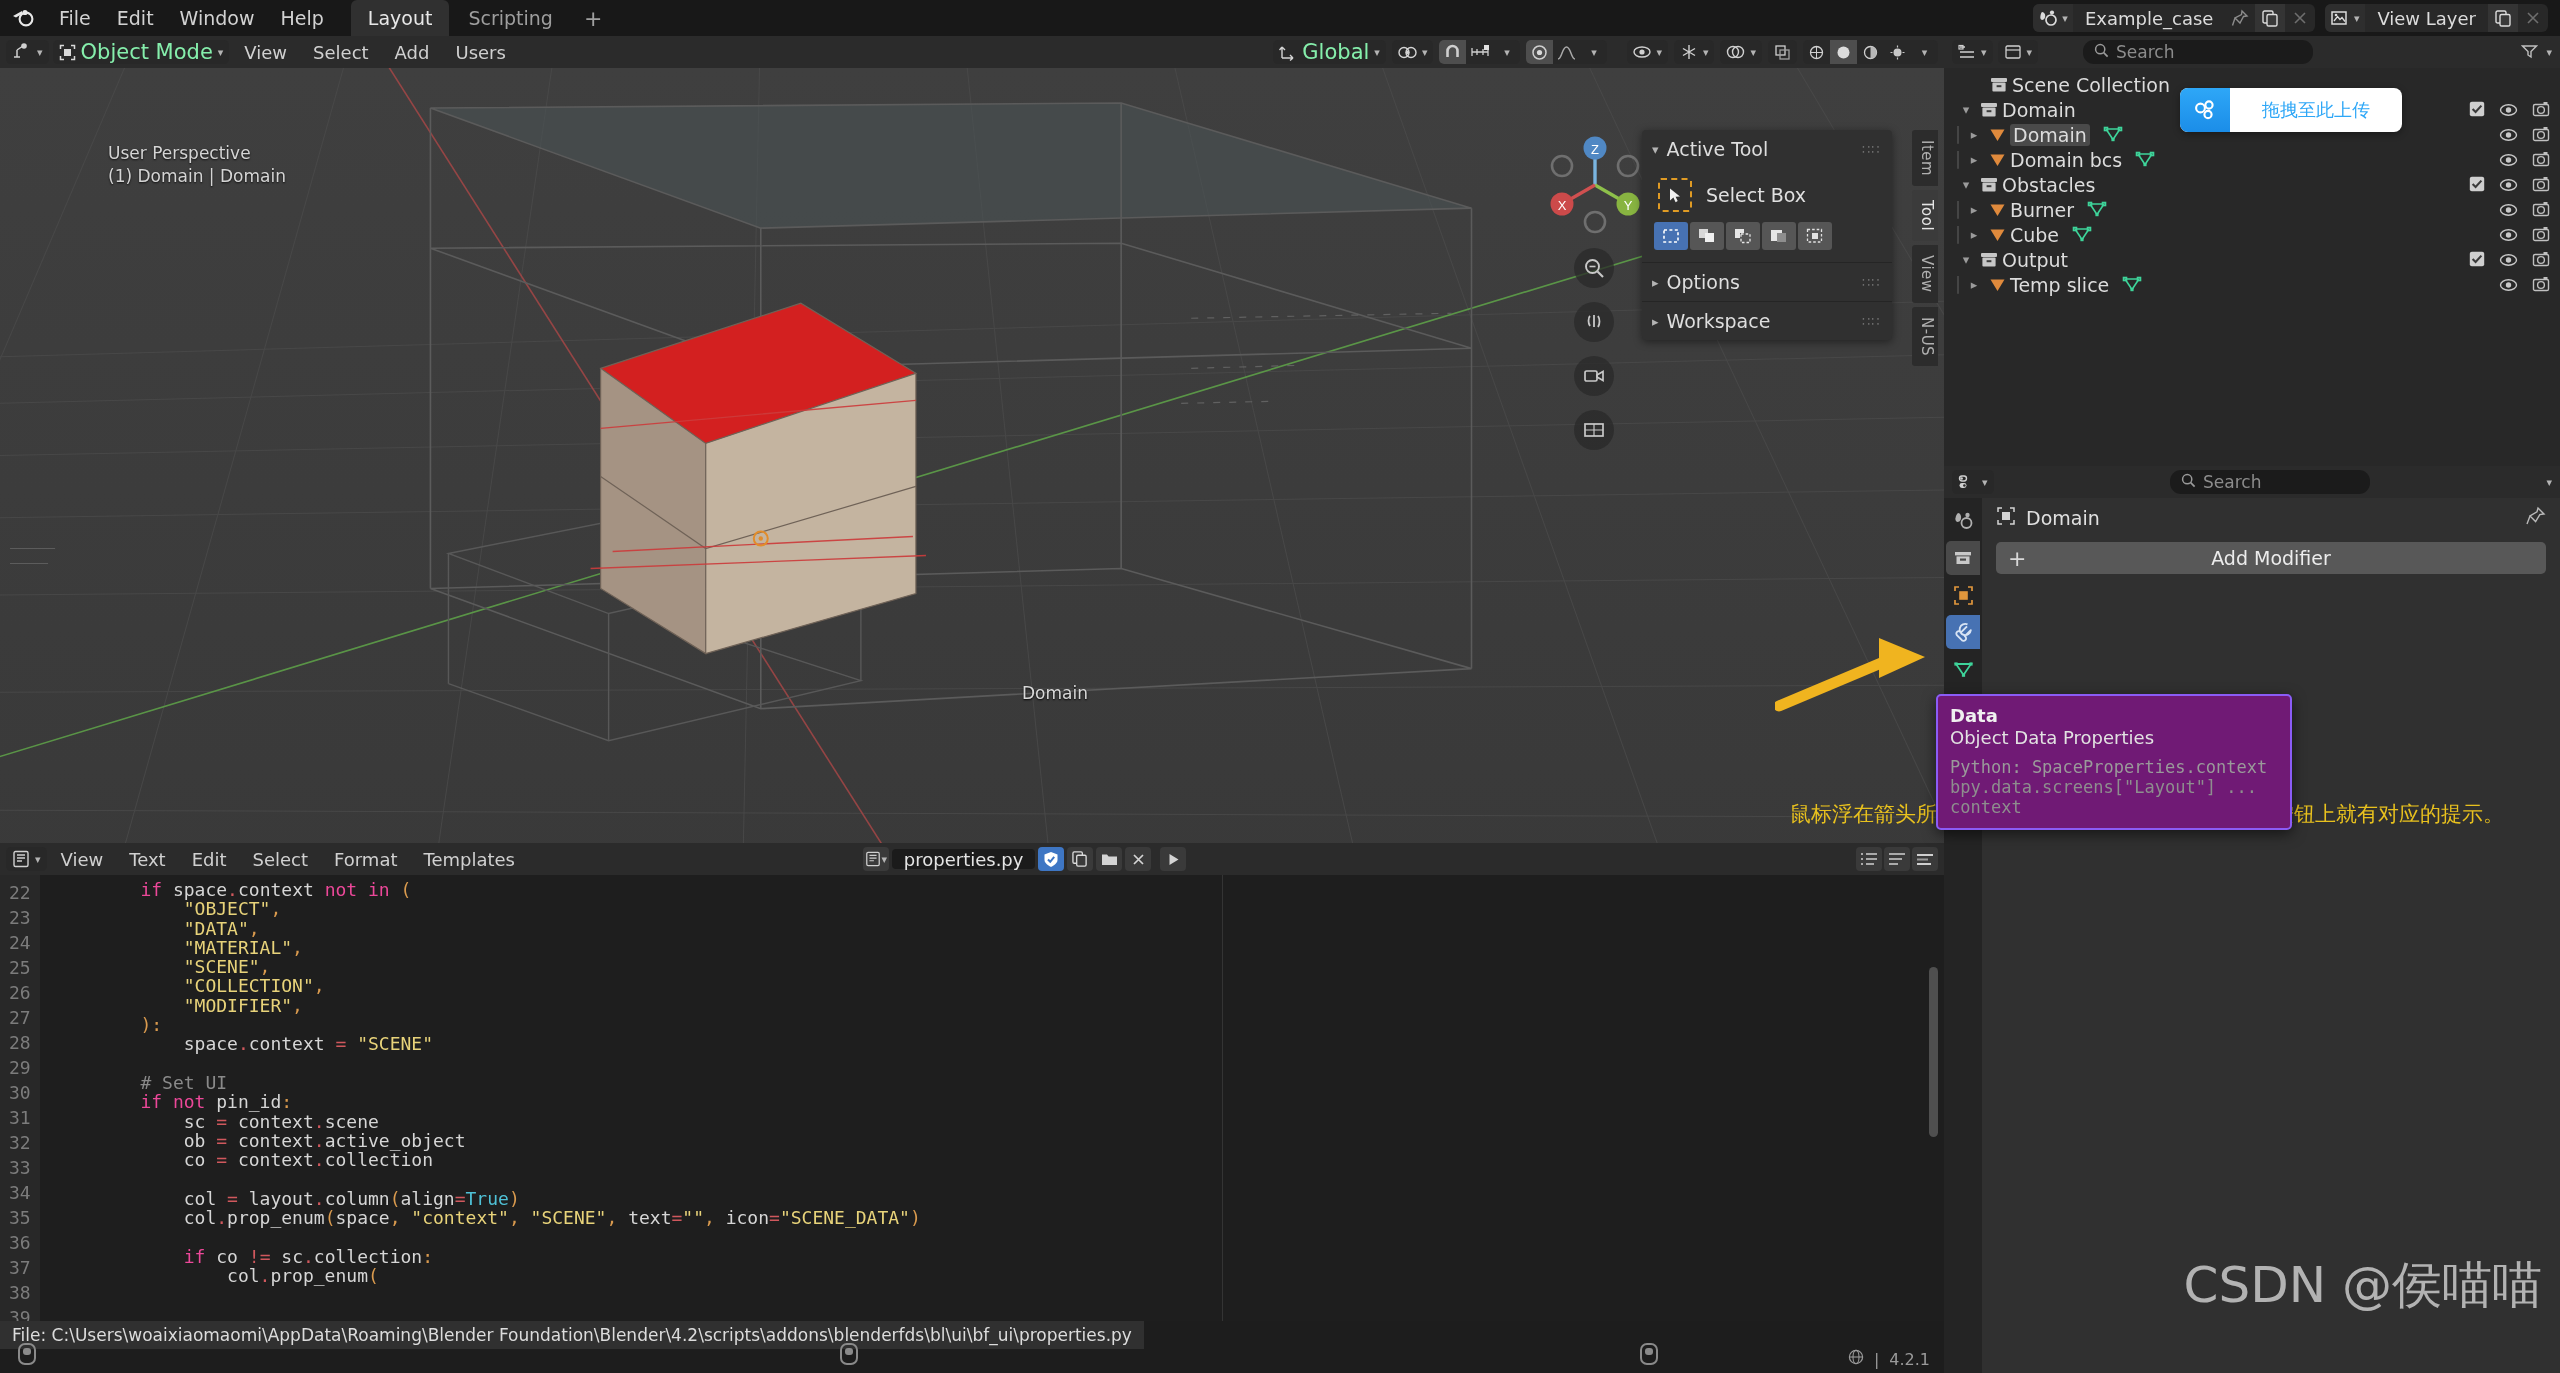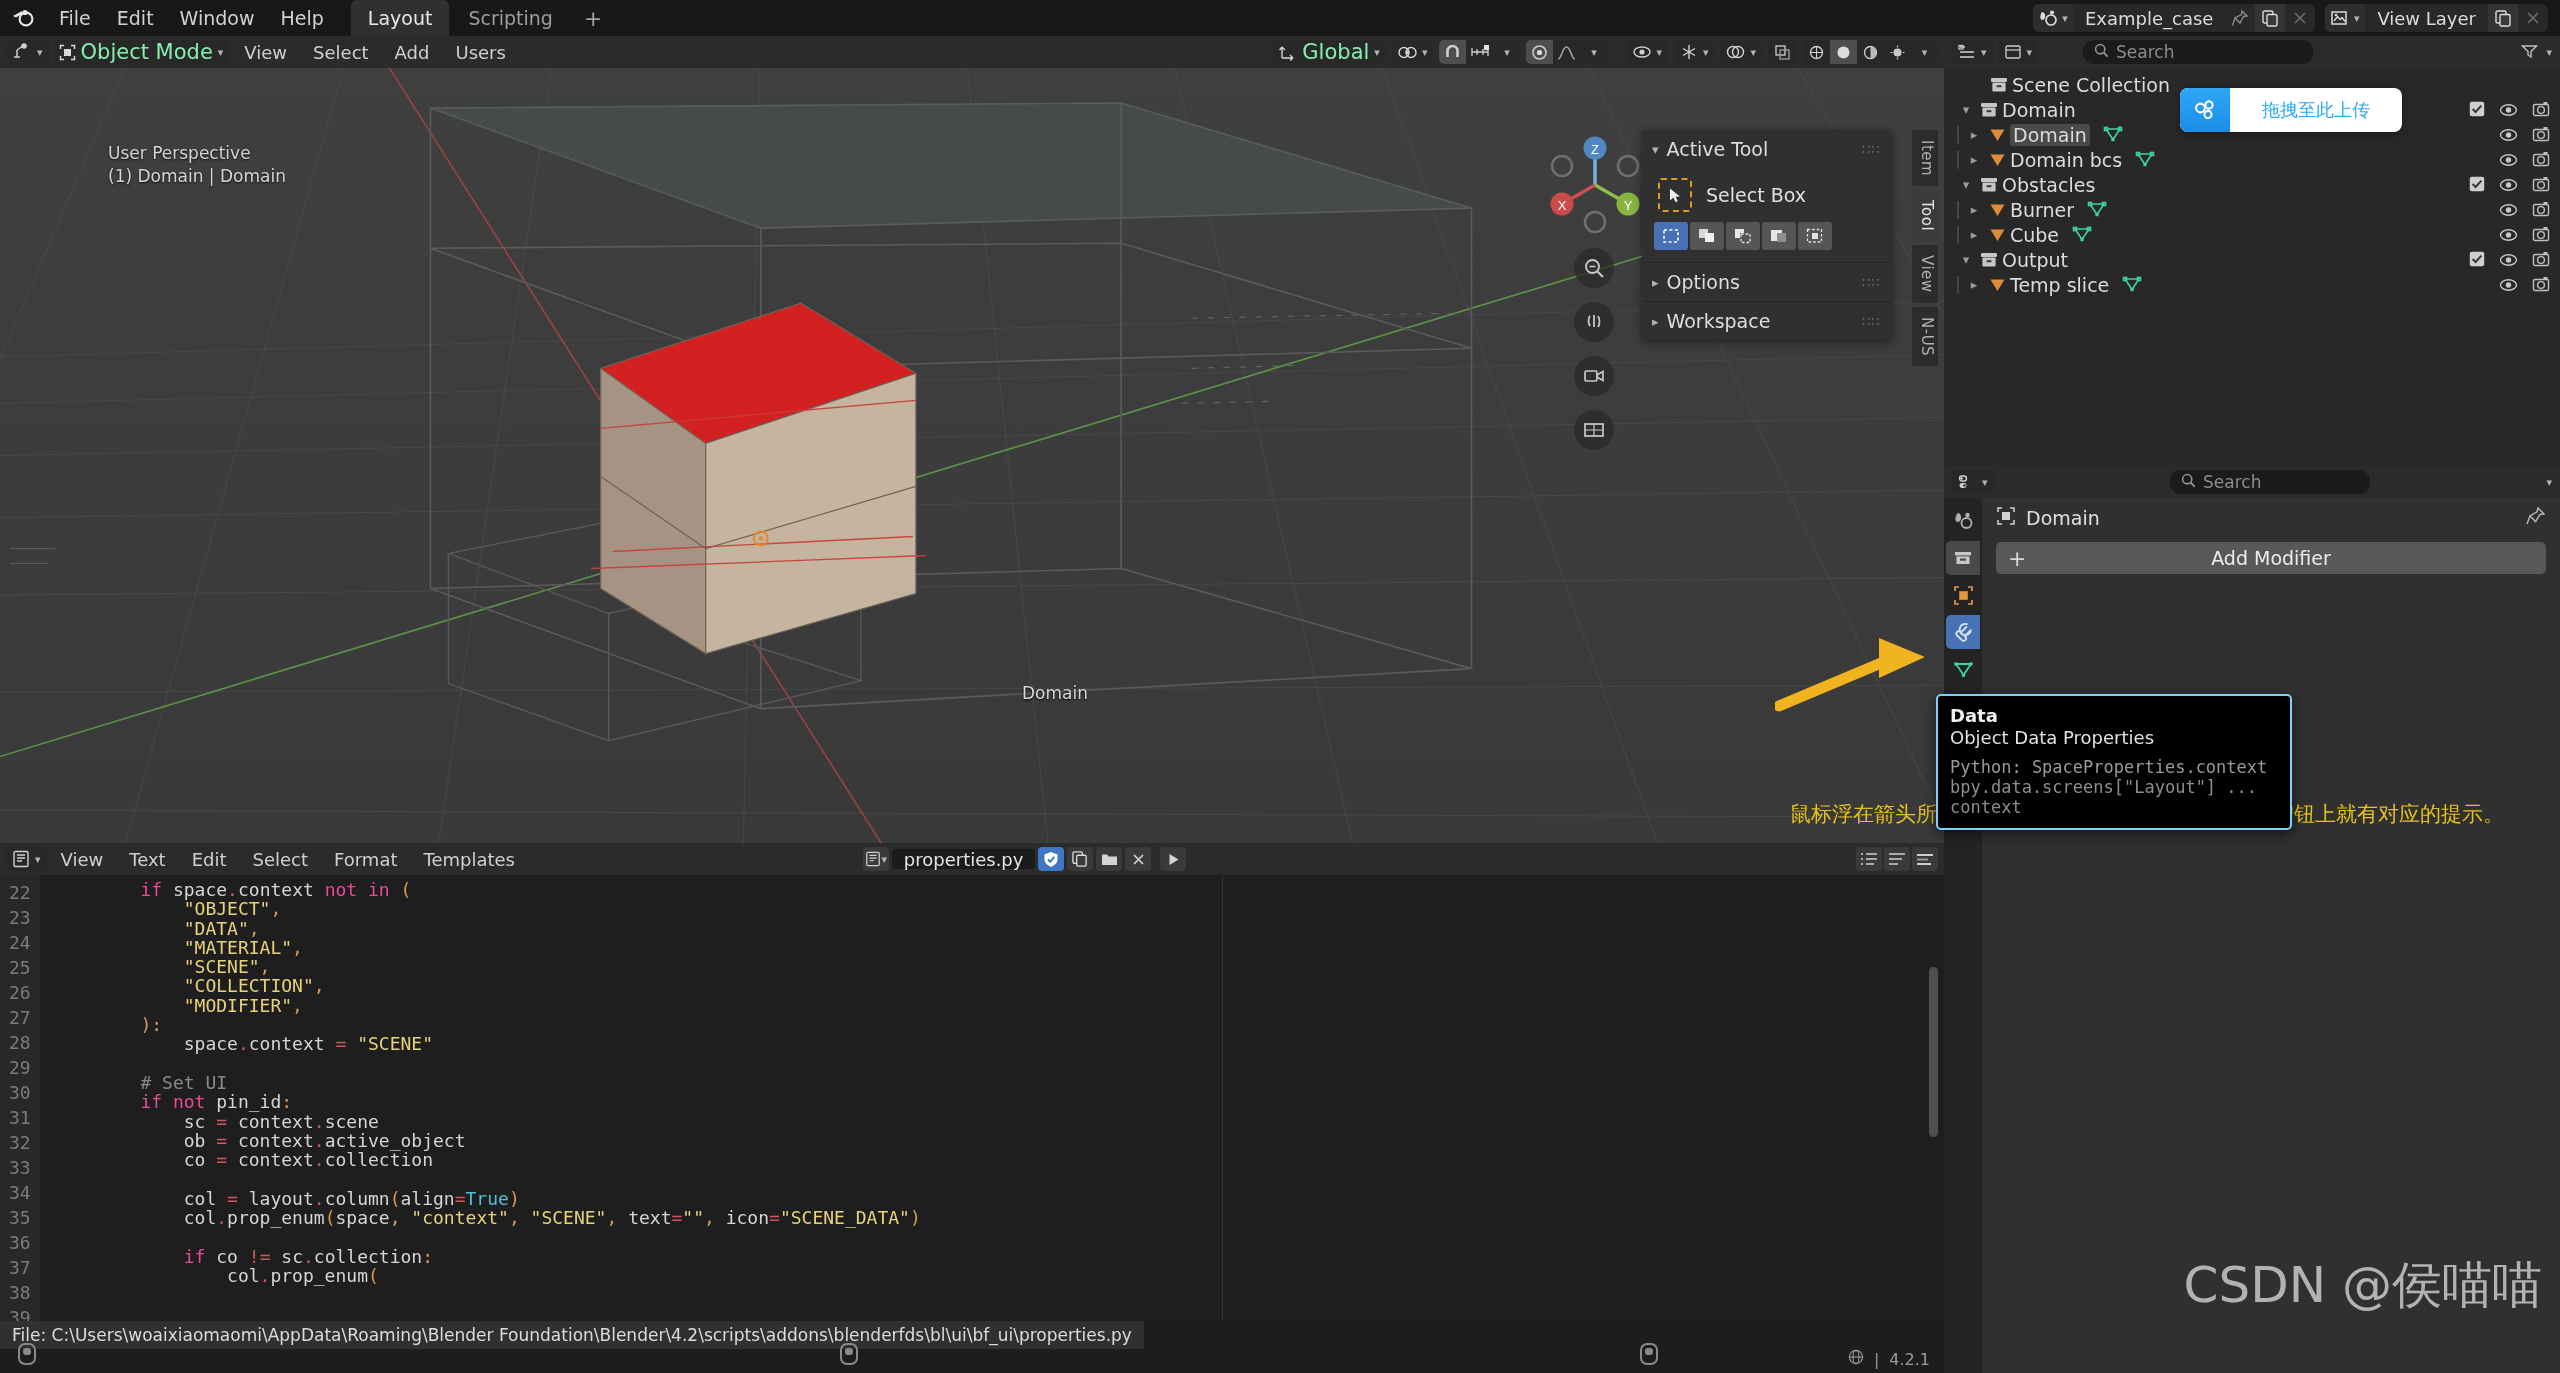--- a/index.html
+++ b/index.html
@@ -134,22 +134,22 @@
   .pr-tab.on { background:#4772b3;}
   .pr-tab.sel { background:#4a4a4a;}
   .pr-content { flex:1 1 auto; padding:0; min-width:0;}
   .pr-crumb { display:flex; align-items:center; gap:10px; height:40px; padding:0 14px; font-size:19px; color:#e0e0e0;}
   .pr-pin { margin-left:auto; color:#b9b9b9;}
   .addmod { margin:4px 14px 0 14px; height:32px; background:#585858; border-radius:5px; display:flex;
             align-items:center; justify-content:center; position:relative; font-size:19px; color:#ececec;}
   .addmod .plus { position:absolute; left:12px; font-size:22px; color:#d8d8d8;}
 
   
-  .tooltip { position:absolute; left:1185px; top:690px; width:358px; background:#000000;
-             border:2px solid #7dd3fc; border-radius:5px; padding:9px 12px 11px 12px; z-index:40;
+  .tooltip { position:absolute; left:1185px; top:690px; width:358px; background:#701a75;
+             border:2px solid #8b5cf6; border-radius:5px; padding:9px 12px 11px 12px; z-index:40;
              box-shadow:0 4px 14px rgba(0,0,0,.55);}
   .tt-t1 { font-size:18px; color:#f0f0f0; font-weight:bold;}
   .tt-t2 { font-size:18px; color:#e2e2e2; margin-top:1px;}
   .tt-t3 { font-size:17px; color:#9a9a9a; margin-top:9px; font-family:"DejaVu Sans Mono","Liberation Mono",monospace;}
   .tt-t4 { font-size:17px; color:#8e8e8e; font-family:"DejaVu Sans Mono","Liberation Mono",monospace;}
 
   
   .arrow { position:absolute; left:1775px; top:632px; z-index:35;}
   .cn-note { position:absolute; left:1790px; top:800px; font-size:21px; color:#e8c11e; white-space:nowrap;
              z-index:36; font-family:"DejaVu Sans","Liberation Sans",sans-serif;}

